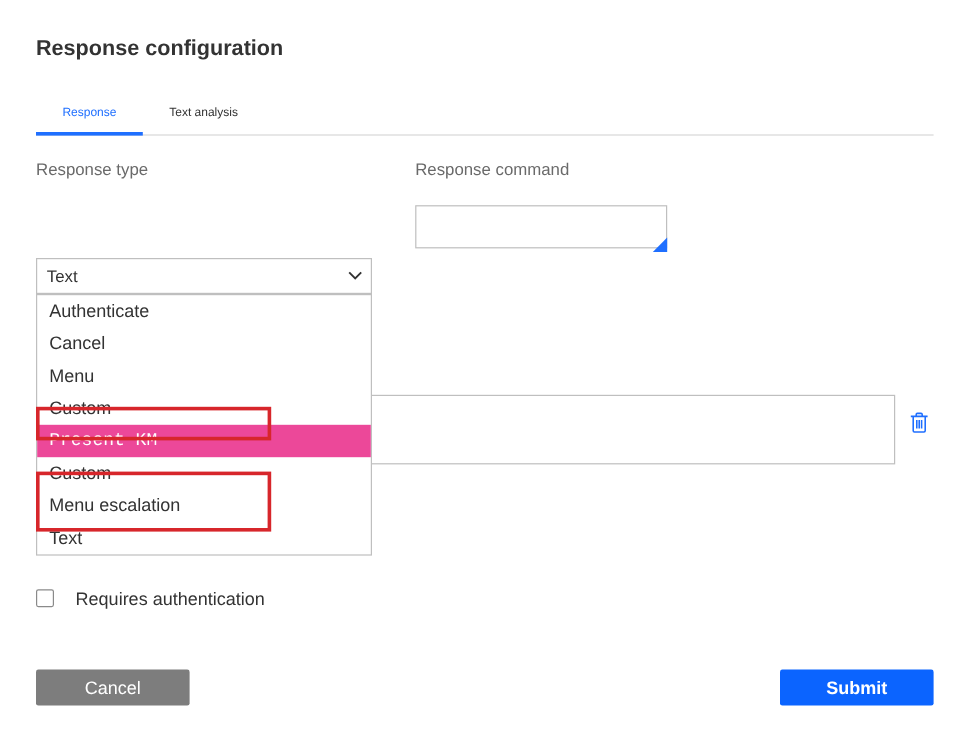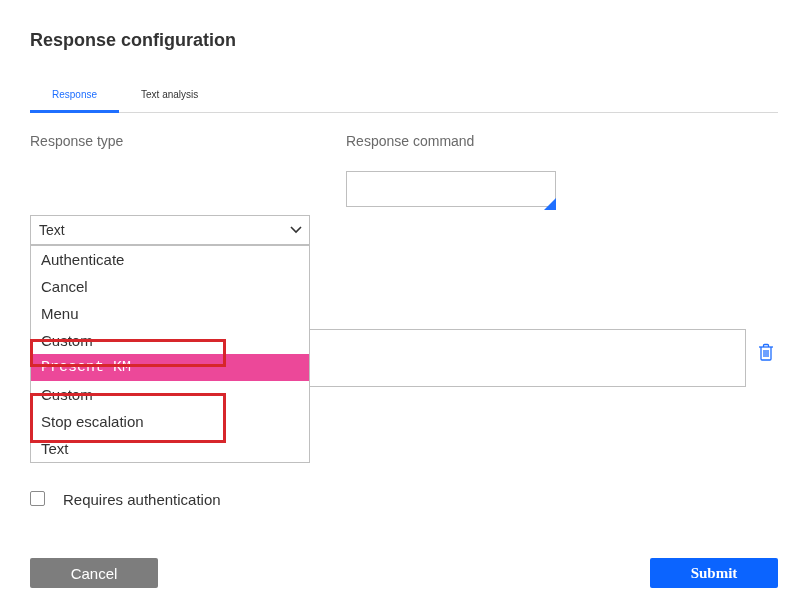--- a/index.html
+++ b/index.html
@@ -200,21 +200,20 @@
     padding: 0 20px;
   }
   .btn-cancel {
     background: #7d7d7d;
     color: #fff;
   }
   .btn-submit {
     background: #0b64ff;
     color: #fff;
     font-weight: 600;
-    font-family: Liberation Serif, serif;
   }
 </style>
 </head>
 <body>
 
 <h1 class="title">Response configuration</h1>
 
 <div class="tabs">
   <div class="tab active">Response</div>
   <div class="tab">Text analysis</div>
@@ -232,21 +231,21 @@
             </svg>
         </span>
       </div>
       <div class="dropdown" id="dropdown">
           <div class="opt">Authenticate</div>
           <div class="opt">Cancel</div>
           <div class="opt">Menu</div>
           <div class="opt">Custom</div>
           <div class="opt highlighted">Present KM</div>
           <div class="opt">Custom</div>
-          <div class="opt">Stop escalation</div>
+          <div class="opt">Menu escalation</div>
           <div class="opt">Text</div>
         </div>
       <div class="red-box-1"></div>
       <div class="red-box-2"></div>
     </div>
   </div>
 
   <div class="field-group" style="margin-left:16px;">
     <div class="field-label">Response command</div>
     <div class="textarea-wrap">

